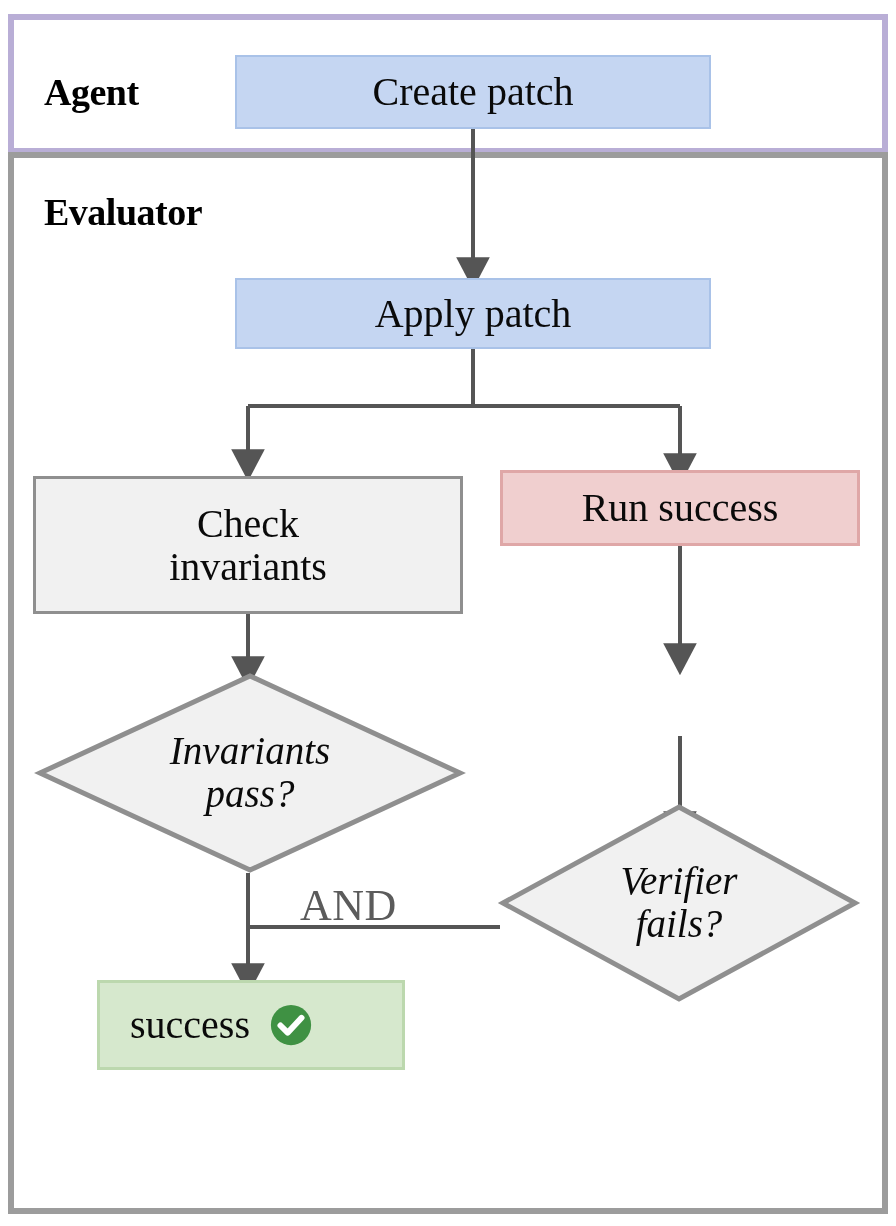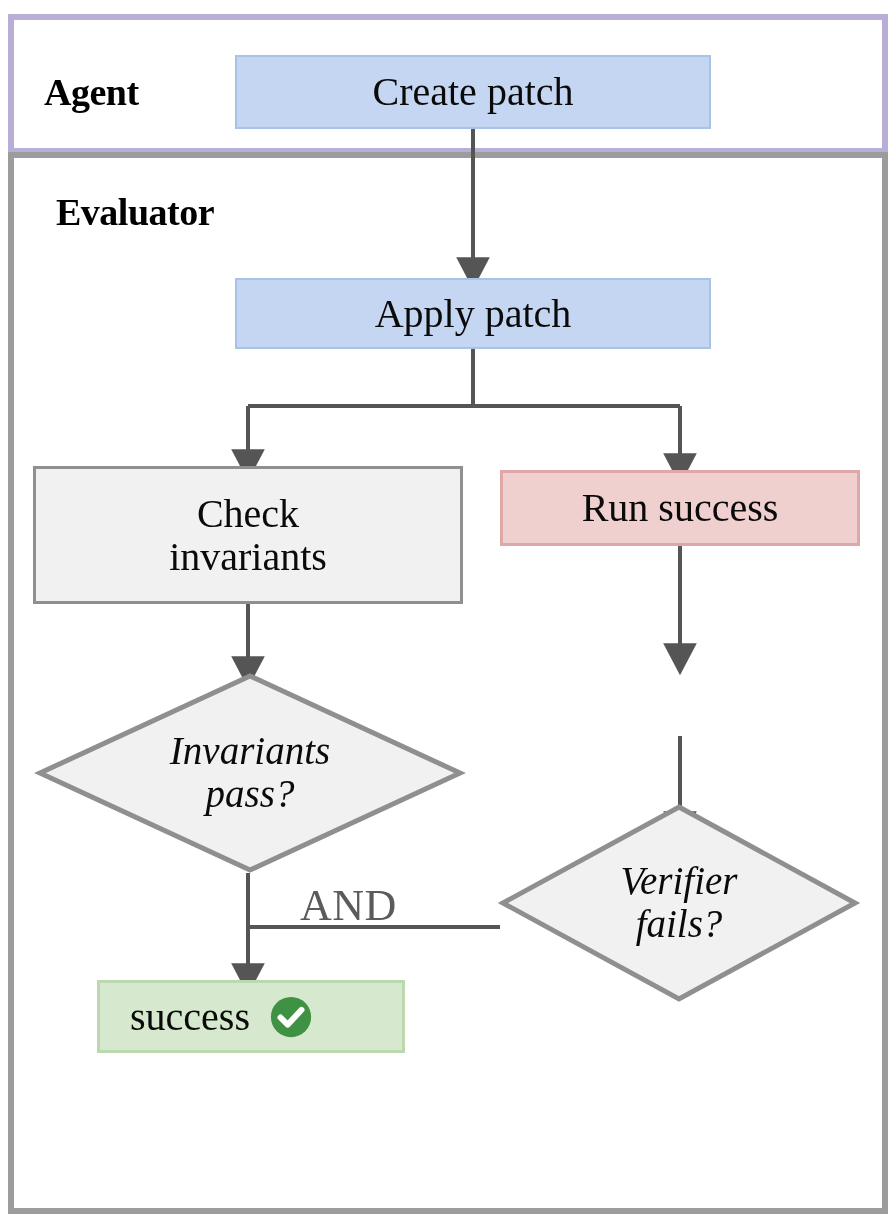--- a/index.html
+++ b/index.html
@@ -40,47 +40,47 @@
   .lane-title {
     position: absolute;
     font-family: "Liberation Serif", "DejaVu Serif", serif;
     font-weight: bold;
     font-size: 38px;
     color: #000000;
     letter-spacing: -0.5px;
     white-space: nowrap;
   }
   #agent-title { left: 44px; top: 70px; }
-  #evaluator-title { left: 56px; top: 190px; }
+  #evaluator-title { left: 44px; top: 190px; }
 
   
   .node {
     position: absolute;
     box-sizing: border-box;
     display: flex;
     align-items: center;
     justify-content: center;
     text-align: center;
     font-size: 40px;
     color: #0a0a0a;
     line-height: 1.08;
     white-space: pre-line;
   }
   .node.blue   { background: #c5d6f2; border: 2px solid #a9c2e8; }
-  .node.grey   { background: #f1f1f1; border: 3px solid #8f8f8f; }
+  .node.grey   { background: #f1f1f1; border: 3px solid #8f8f8f; margin-top: 10px; }
   .node.red    { background: #f0cfcf; border: 3px solid #dfa7a7; }
   .node.orange { background: #f2c994; border: 3px solid #d98f31; }
   .node.green  { background: #d6e8cd; border: 3px solid #bcd8ae; }
 
   #n-create-patch  { left: 235px; top: 55px;  width: 476px; height: 74px; }
   #n-apply-patch   { left: 235px; top: 278px; width: 476px; height: 71px; }
   #n-check-inv     { left: 33px;  top: 466px; width: 430px; height: 138px; }
   #n-run-exploit   { left: 500px; top: 470px; width: 360px; height: 76px; }
   #n-run-verifier  { left: 498px; top: 660px; width: 364px; height: 76px; }
-  #n-success       { left: 97px;  top: 980px; width: 308px; height: 73px;
+  #n-success       { left: 97px;  top: 980px; width: 308px; height: 90px;
                      justify-content: flex-start; padding-left: 30px; gap: 18px; }
 
   
   .diamond-wrap { position: absolute; }
   .diamond-wrap svg { position: absolute; left: 0; top: 0; overflow: visible; }
   .diamond-label {
     position: absolute;
     left: 0; top: 0;
     width: 100%; height: 100%;
     display: flex;

